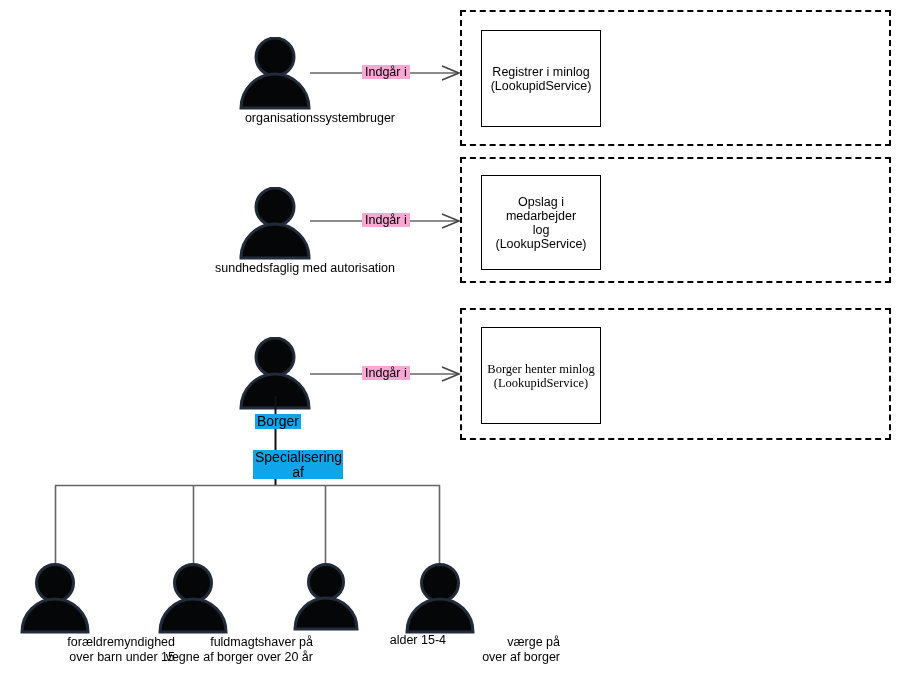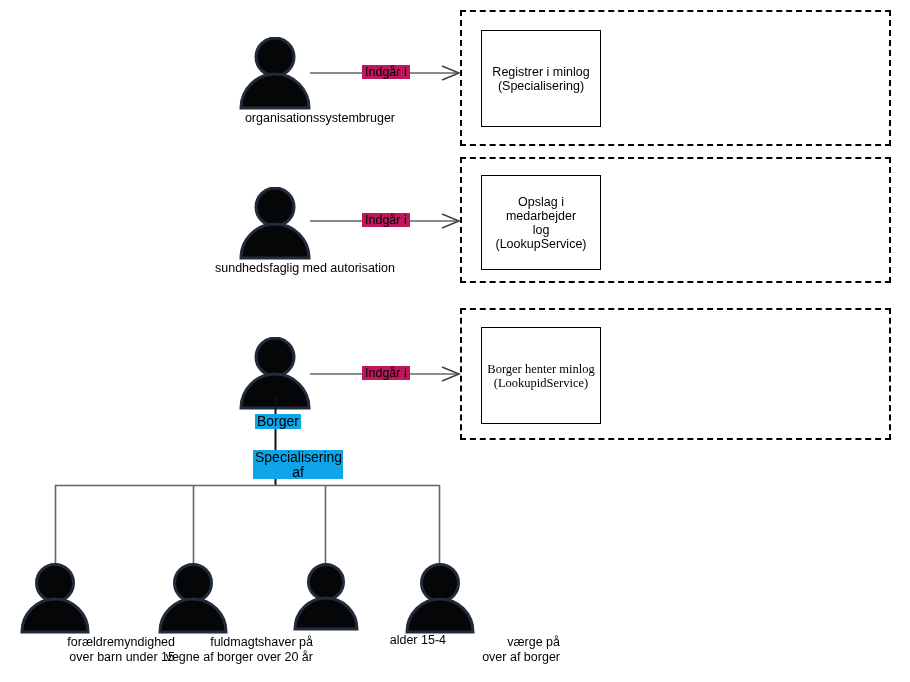--- a/index.html
+++ b/index.html
@@ -66,21 +66,21 @@
   .assoc {
     position: absolute;
   }
   .assoc svg { display: block; overflow: visible; }
 
   .assoc-label {
     position: absolute;
     font-size: 12.5px;
     line-height: 14px;
     color: #000000;
-    background: #be185d;
+    background: #f9a8d4;
     padding: 0 3px;
     white-space: nowrap;
   }
 
   
   .tree {
     position: absolute;
     left: 0;
     top: 0;
   }
@@ -99,21 +99,21 @@
 </style>
 </head>
 <body>
 
 <div id="canvas">
 
   <div class="boundary" style="left:460px; top:10px; width:431px; height:136px;"></div>
 
   <div class="usecase" style="left:481px; top:30px; width:120px; height:97px;">
     <span class="usecase-text">Registrer i minlog
-(Specialisering)</span>
+(LookupidService)</span>
   </div>
 
   <div class="actor" style="left:238px; top:37px; width:74px; height:73px;">
     <svg width="74" height="73" viewBox="0 0 74 73" aria-hidden="true">
       <circle cx="37" cy="20" r="19" fill="#050608" stroke="#222b3a" stroke-width="3"></circle>
       <path d="M3 71 a34 34 0 0 1 68 0 z" fill="#050608" stroke="#222b3a" stroke-width="3"></path>
     </svg>
     <span class="actor-label" style="top:74px;">organisationssystembruger</span>
   </div>
 

